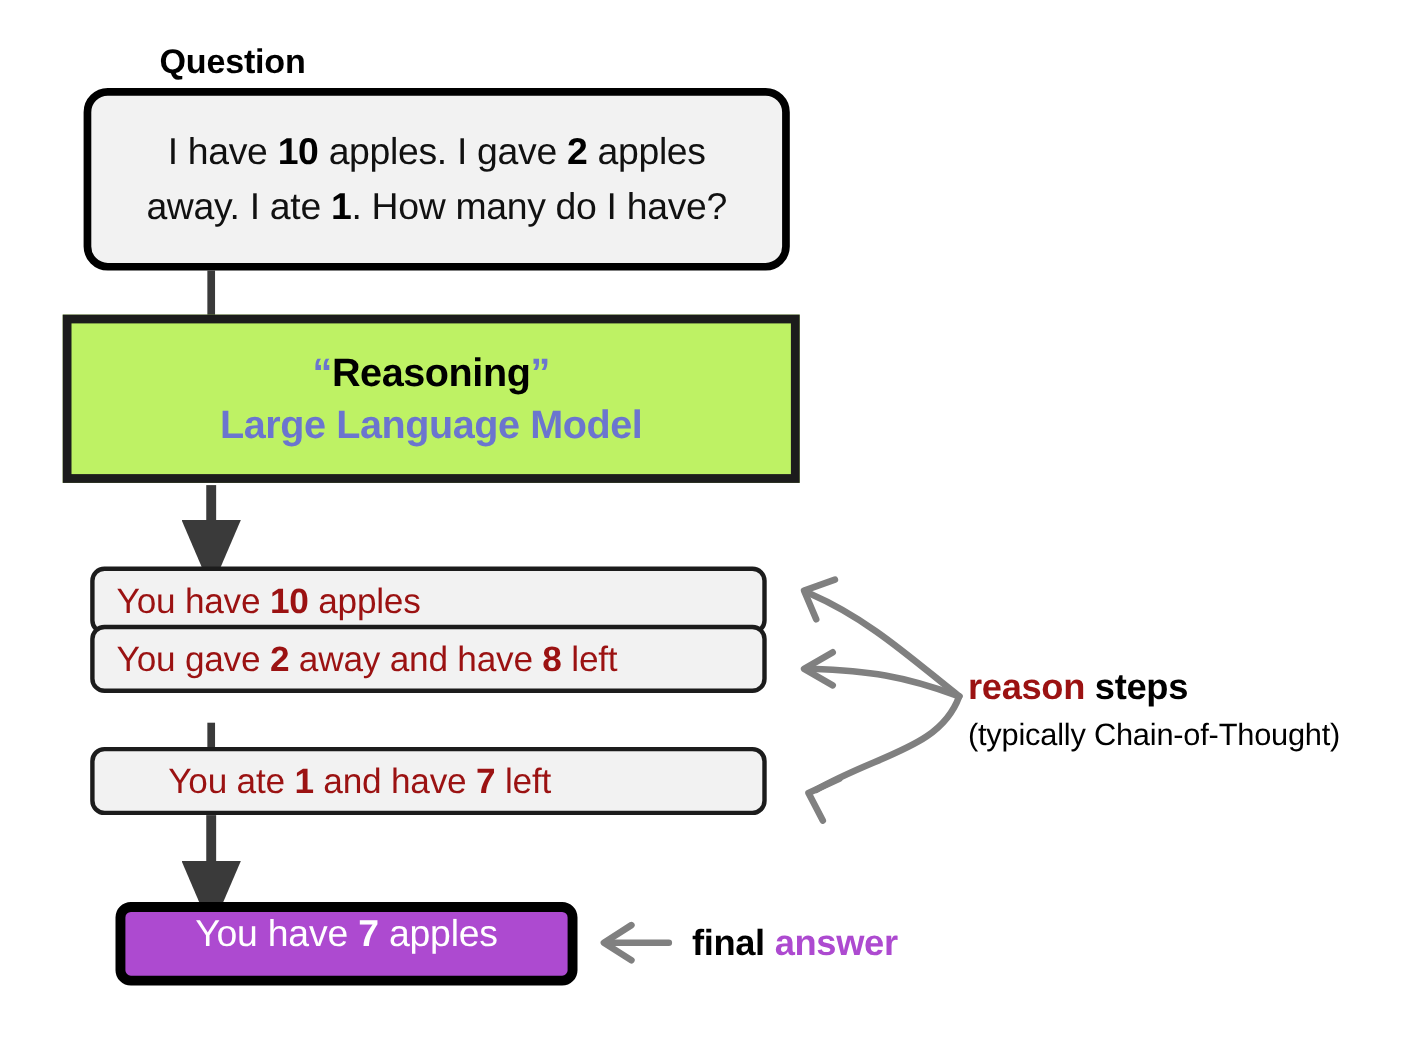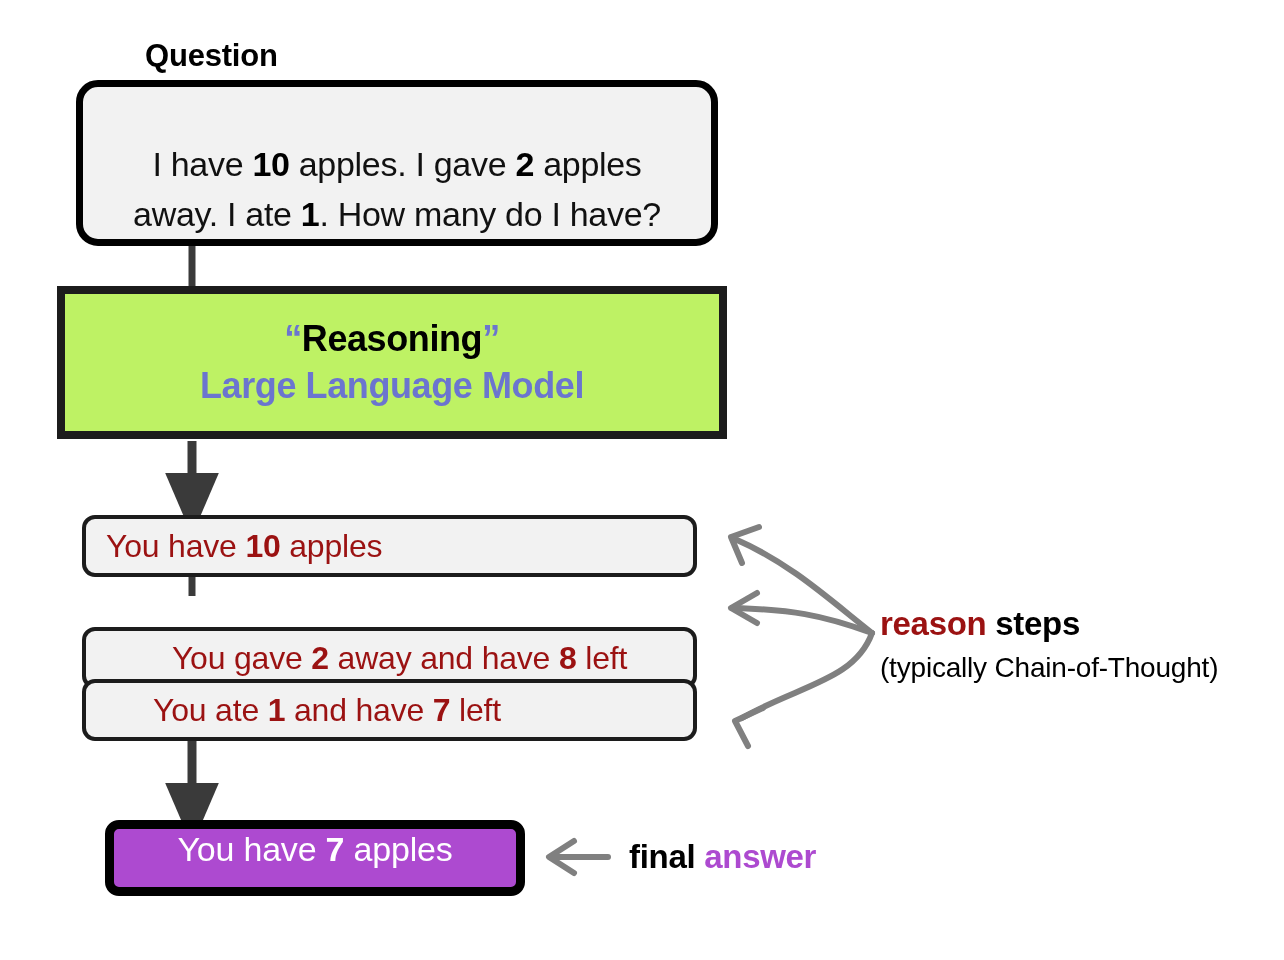--- a/index.html
+++ b/index.html
@@ -53,21 +53,21 @@
     position: absolute;
     left: 76px;
     top: 80px;
     width: 642px;
     height: 166px;
     box-sizing: border-box;
     background: #f2f2f2;
     border: 7px solid #000000;
     border-radius: 22px;
     display: flex;
-    align-items: flex-end;
+    align-items: center;
     justify-content: center;
   }
   #question-text {
     font-size: 34px;
     line-height: 50px;
     color: #111111;
     text-align: center;
     padding: 0 18px;
     letter-spacing: -0.3px;
   }
@@ -122,21 +122,21 @@
   .step-text {
     font-size: 32px;
     line-height: 36px;
     color: #9b1212;
     padding-left: 20px;
     letter-spacing: -0.2px;
     white-space: nowrap;
   }
   .step-text b { font-weight: bold; }
   #step-0 { top: 515px; }
-  #step-1 { top: 627px; justify-content: center; }
+  #step-1 { top: 568px; }
   #step-2 { top: 679px; padding-left: 47px; }
 
   
   #answer-box {
     position: absolute;
     left: 105px;
     top: 820px;
     width: 420px;
     height: 76px;
     box-sizing: border-box;

